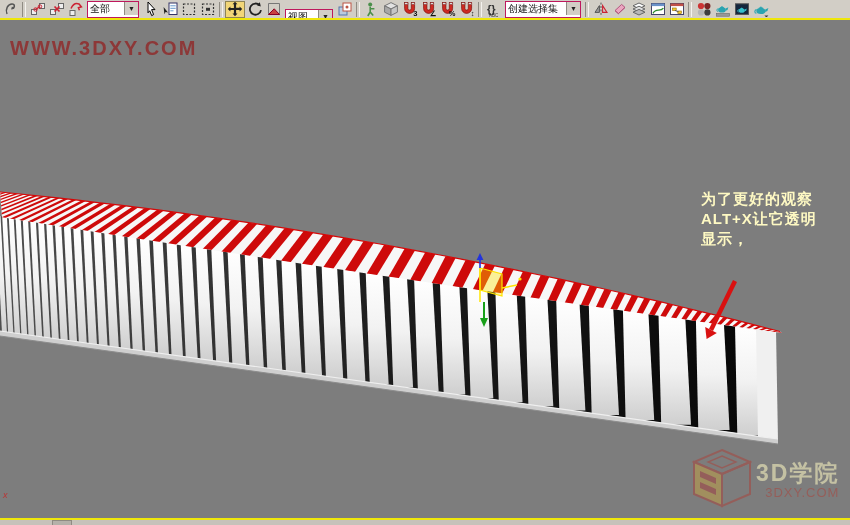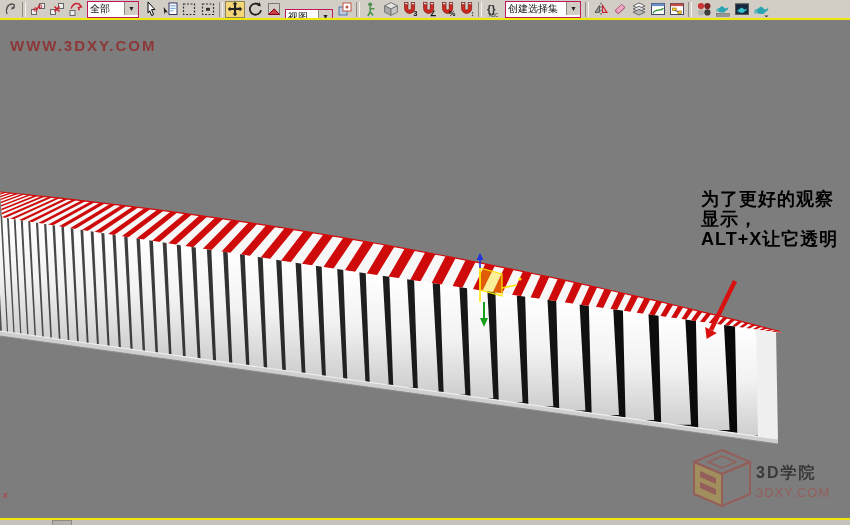--- a/index.html
+++ b/index.html
@@ -16,28 +16,28 @@
   .tb-dd .dd-label{font-size:10px;line-height:13px;padding:0 2px;color:#111;white-space:nowrap;overflow:hidden;flex:1;}
   .tb-dd .dd-caret{width:13px;height:13px;background:#d2cec6;border-left:1px solid #8f8b83;font-size:7px;line-height:13px;text-align:center;color:#222;flex:0 0 13px;}
 
   .vp-border{position:absolute;left:0;width:850px;height:2px;background:#efe70a;}
   .vp-border.top{top:18px;}
   .vp-border.bottom{top:518px;}
 
   
   .viewport{position:absolute;left:0;top:20px;width:850px;height:498px;background:#7d7d7d;overflow:hidden;}
   #scene{position:absolute;left:0;top:0;}
-  .watermark{position:absolute;left:10px;top:17px;font-size:15px;font-weight:bold;letter-spacing:2px;color:rgba(143,44,44,.85);}
+  .watermark{position:absolute;left:10px;top:17px;font-size:20px;font-weight:bold;letter-spacing:2px;color:rgba(143,44,44,.85);}
   .annotation{position:absolute;left:701px;top:169px;width:140px;}
-  .annotation div{font-size:18px;line-height:20px;font-weight:bold;letter-spacing:1px;color:#000000;white-space:nowrap;}
+  .annotation div{font-size:15px;line-height:20px;font-weight:bold;letter-spacing:1px;color:#fef9c3;white-space:nowrap;}
   .axis-x{position:absolute;left:3px;top:470px;font-size:9px;font-style:italic;color:#b33;}
 
   .logo{position:absolute;left:692px;top:428px;display:flex;align-items:center;opacity:.55;}
   .logo-text{margin-left:4px;}
-  .logo-title{font-size:16px;font-weight:bold;letter-spacing:2px;color:#000000;line-height:26px;}
+  .logo-title{font-size:23px;font-weight:bold;letter-spacing:2px;color:#fef9c3;line-height:26px;}
   .logo-sub{font-size:13px;letter-spacing:1px;color:#a8463e;text-align:right;line-height:13px;}
 
   
   .statusbar{position:absolute;left:0;top:520px;width:850px;height:5px;background:#c6c2ba;overflow:hidden;}
   .statusbar .sunken{position:absolute;left:52px;top:0;width:18px;height:4px;background:#b5b1a9;border:1px solid #8f8b83;border-bottom:none;}
 </style>
 </head>
 <body>
 
 <div class="app">
@@ -421,22 +421,22 @@
           <path d="M484 307 l-4 -9 h8 Z" fill="#19a019"></path>
         </g>
         <g>
           <path d="M735 261 L711 310" stroke="#d91111" stroke-width="4.5"></path>
           <path d="M706.6 319.0 L705.2 307.1 L716.8 312.9 Z" fill="#d91111"></path>
         </g>
       </svg>
     <div class="watermark">WWW.3DXY.COM</div>
     <div class="annotation">
       <div>为了更好的观察</div>
+      <div>ALT+X让它透明</div>
       <div>显示，</div>
-      <div>ALT+X让它透明</div>
     </div>
     <span class="axis-x">x</span>
 
     <div class="logo">
       <svg class="logo-cube" width="60" height="62" viewBox="0 0 60 62">
         <path d="M30 2 L58 14 30 26 2 14 Z" fill="none" stroke="#a8463e" stroke-width="2"></path>
         <path d="M30 8 L44 14 30 20 16 14 Z" fill="none" stroke="#a8463e" stroke-width="1.4"></path>
         <path d="M2 14 L30 26 V58 L2 46 Z" fill="#c7a23f" fill-opacity=".9" stroke="#a8463e" stroke-width="2"></path>
         <path d="M58 14 L30 26 V58 L58 46 Z" fill="none" stroke="#a8463e" stroke-width="2"></path>
         <path d="M8 23 L24 30 V36 L8 29 Z" fill="#a8463e"></path>

